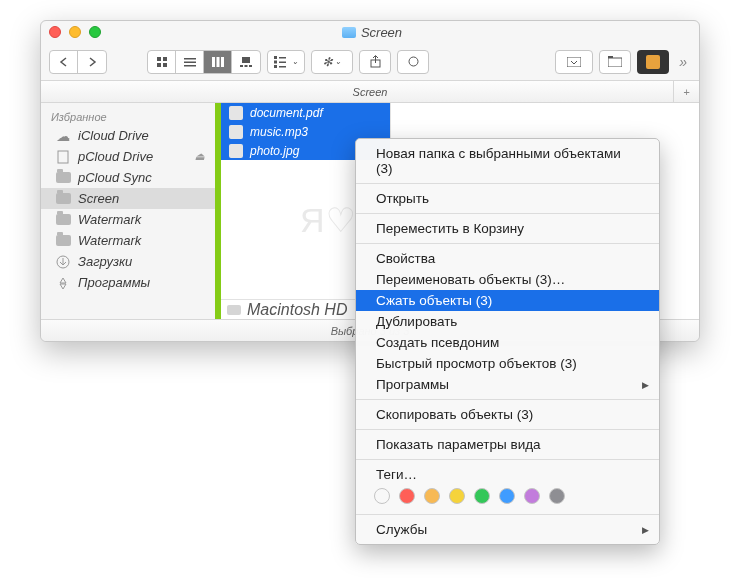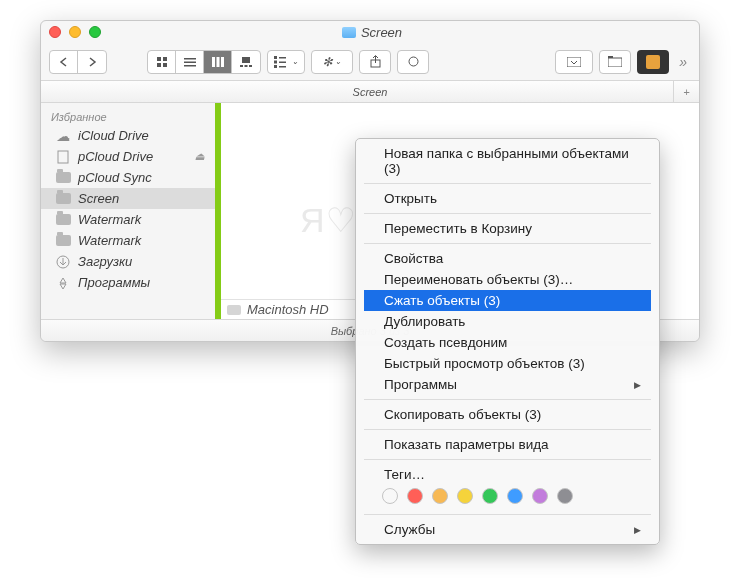--- a/index.html
+++ b/index.html
@@ -37,29 +37,29 @@
   .sb-folder { width:15px; height:11px; background:#b9b9b9; border-radius:2px; position:relative;}
   .sb-folder::before { content:""; position:absolute; top:-3px; left:1px; width:6px; height:3px; background:#b9b9b9; border-radius:1px 1px 0 0;}
   .sb-cloud { font-size:14px; line-height:1; }
   .sb-eject { position:absolute; right:10px; color:#9a9a9a; font-size:11px;}
   .filecol { width:170px; border-right:1px solid #e2e2e2; background:#fff;}
   .file-row { display:flex; align-items:center; gap:7px; padding:2px 8px; font-size:12px; height:19px;}
   .file-row.sel { background:#1a6fe8; color:#fff; }
   .file-ico { width:14px; height:14px; background:#fff; border-radius:2px; display:inline-block;}
   .file-row.sel .file-ico { background:#e5e5e5;}
   .content-pane { flex:1; background:#fff; position:relative;}
-  .devicebar { position:absolute; bottom:22px; left:0; width:170px; height:20px; border-top:1px solid #e2e2e2; display:flex; align-items:center; gap:6px; padding:0 6px; font-size:13px; color:#555; background:#fff;}
+  .devicebar { position:absolute; bottom:22px; left:0; width:170px; height:20px; border-top:1px solid #e2e2e2; display:flex; align-items:center; gap:6px; padding:0 6px; font-size:16px; color:#555; background:#fff;}
   .hd-ico { width:14px; height:10px; background:#d5d5d5; border-radius:2px; display:inline-block;}
   .statusbar { position:absolute; bottom:0; left:0; right:0; height:22px; border-top:1px solid #d7d7d7; background:linear-gradient(#fbfbfb,#f0f0f0); display:flex; align-items:center; justify-content:center; font-size:11px; color:#666; border-radius:0 0 6px 6px;}
   .watermark { position:absolute; left:300px; top:200px; font-size:34px; color:#e9e9e9; font-weight:300; letter-spacing:1px; pointer-events:none;}
 
   .context-menu {
     position:absolute; left:355px; top:138px; width:305px;
     background: rgba(248,248,248,0.98); border:1px solid #c0c0c0; border-radius:5px;
-    box-shadow: 0 8px 24px rgba(0,0,0,0.28); padding:4px 8px; font-size:13.5px; color:#222;
+    box-shadow: 0 8px 24px rgba(0,0,0,0.28); padding:4px 0; font-size:13.5px; color:#222;
   }
   .cm-item { padding:3px 20px; position:relative; display:flex; align-items:center;}
   .cm-item.highlight { background:#1a6fe8; color:#ffffff; }
   .cm-sep { height:1px; background:#dcdcdc; margin:4px 0;}
   .cm-sub::after { content:"▶"; position:absolute; right:10px; font-size:9px; color:#555;}
   .tags-row { padding:3px 18px 6px; display:flex; gap:9px;}
   .tag { width:16px; height:16px; border-radius:50%; border:1px solid #c4c4c4;}
   svg { display:block; }
 </style>
 </head>
@@ -235,20 +235,36 @@
           <div class="sb-item">
             <span class="sb-icon">
               <svg width="14" height="14">
                 <path d="M7 2l3 5H4z M4 8h6l-3 5z" stroke="#999" fill="none"></path>
               </svg>
             </span>
             <span>Программы</span>
           </div>
         </div>
     </div>
+    <div class="filecol">
+      <div id="file-list">
+          <div class="file-row sel">
+            <span class="file-ico"></span>
+            <span>document.pdf</span>
+          </div>
+          <div class="file-row sel">
+            <span class="file-ico"></span>
+            <span>music.mp3</span>
+          </div>
+          <div class="file-row sel">
+            <span class="file-ico"></span>
+            <span>photo.jpg</span>
+          </div>
+        </div>
+    </div>
     <div class="content-pane"></div>
   </div>
 
   <div class="devicebar" style="left:180px;">
     <span class="hd-ico"></span>
     <span>Macintosh HD</span>
   </div>
 
   <div class="statusbar">
     <span>Выбрано 3 из 3</span>

